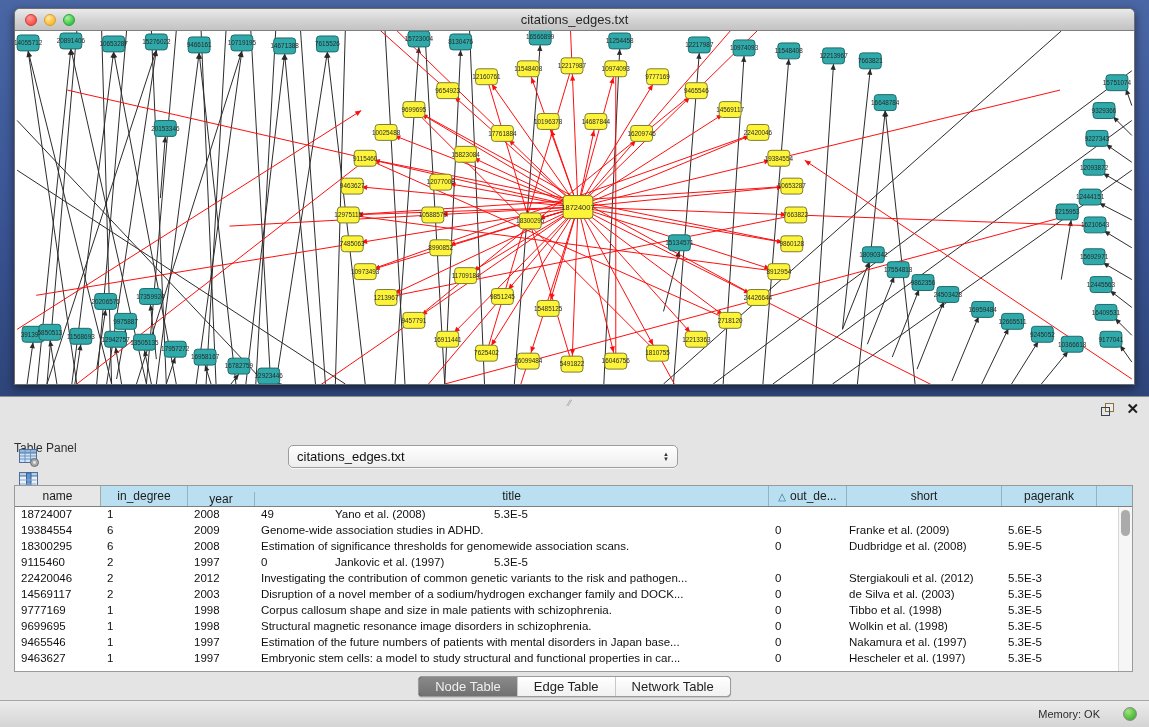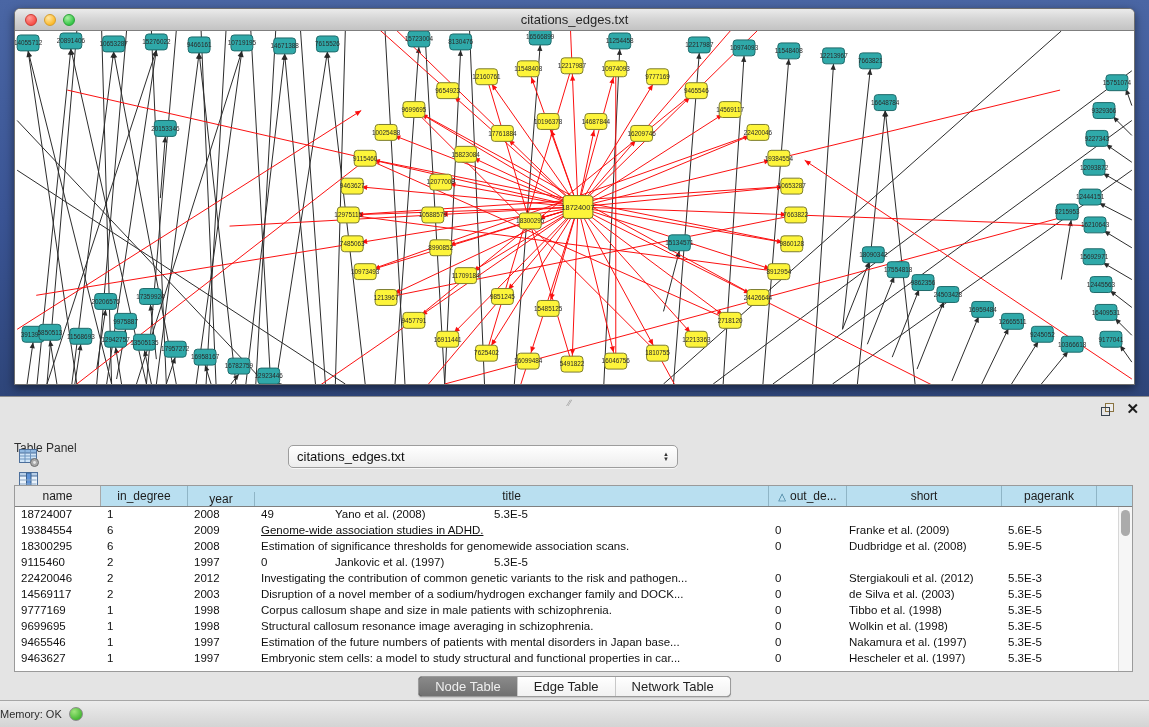--- a/index.html
+++ b/index.html
@@ -67,21 +67,21 @@
   .seg { display:flex; height:21px; border:1px solid #9b9b9b; border-radius:4px;
     overflow:hidden; background:#000000; box-shadow:0 1px 1px rgba(0,0,0,.12); }
   .seg .tab { padding:0 16px; font-size:13px; display:flex; align-items:center;
     color:#222; background:linear-gradient(180deg,#ffffff,#f1f1f1); border-left:1px solid #c8c8c8; }
   .seg .tab:first-child { border-left:none; }
   .seg .tab.sel { background:linear-gradient(180deg,#8a8a8a,#707070); color:#efefef; }
 
   
   .statusbar { position:absolute; left:0; top:700px; width:1149px; height:27px;
     background:linear-gradient(180deg,#ececec,#d4d4d4); border-top:1px solid #a6a6a6;
-    display:flex; align-items:center; padding-right:12px; gap:7px; }
+    display:flex; align-items:center; justify-content:flex-end; padding-right:12px; gap:23px; }
   .mem-label { font-size:11px; color:#2c2c2c; }
   .mem-dot { width:14px; height:14px; border-radius:50%;
     background:radial-gradient(circle at 35% 30%,#9fe57d,#43b531 75%); border:1px solid #8b8b8b; }
 </style>
 </head>
 <body>
 
 <div class="stage">
 
   <div class="desktop">
@@ -869,21 +869,21 @@
             <div class="td c-in_degree" style="width: 87px;">1</div>
             <div class="td c-year" style="width: 67px;">2008</div>
             <div class="td c-out_degree" style="width: 78px;">49</div>
             <div class="td c-short" style="width: 155px;">Yano et al. (2008)</div>
             <div class="td c-pagerank" style="width: 95px;">5.3E-5</div>
           </div>
           <div class="tr">
             <div class="td c-name" style="width: 86px;">19384554</div>
             <div class="td c-in_degree" style="width: 87px;">6</div>
             <div class="td c-year" style="width: 67px;">2009</div>
-            <div class="td c-title" style="width: 514px; text-decoration: underline;">Genome-wide association studies in ADHD.</div>
+            <div class="td c-title" style="width: 514px;">Genome-wide association studies in ADHD.</div>
             <div class="td c-out_degree" style="width: 78px;">0</div>
             <div class="td c-short" style="width: 155px;">Franke et al. (2009)</div>
             <div class="td c-pagerank" style="width: 95px;">5.6E-5</div>
           </div>
           <div class="tr">
             <div class="td c-name" style="width: 86px;">18300295</div>
             <div class="td c-in_degree" style="width: 87px;">6</div>
             <div class="td c-year" style="width: 67px;">2008</div>
             <div class="td c-title" style="width: 514px;">Estimation of significance thresholds for genomewide association scans.</div>
             <div class="td c-out_degree" style="width: 78px;">0</div>
@@ -922,21 +922,21 @@
             <div class="td c-year" style="width: 67px;">1998</div>
             <div class="td c-title" style="width: 514px;">Corpus callosum shape and size in male patients with schizophrenia.</div>
             <div class="td c-out_degree" style="width: 78px;">0</div>
             <div class="td c-short" style="width: 155px;">Tibbo et al. (1998)</div>
             <div class="td c-pagerank" style="width: 95px;">5.3E-5</div>
           </div>
           <div class="tr">
             <div class="td c-name" style="width: 86px;">9699695</div>
             <div class="td c-in_degree" style="width: 87px;">1</div>
             <div class="td c-year" style="width: 67px;">1998</div>
-            <div class="td c-title" style="width: 514px;">Structural callosum resonance image averaging in schizophrenia.</div>
+            <div class="td c-title" style="width: 514px;">Structural magnetic resonance image disorders in schizophrenia.</div>
             <div class="td c-out_degree" style="width: 78px;">0</div>
             <div class="td c-short" style="width: 155px;">Wolkin et al. (1998)</div>
             <div class="td c-pagerank" style="width: 95px;">5.3E-5</div>
           </div>
           <div class="tr">
             <div class="td c-name" style="width: 86px;">9465546</div>
             <div class="td c-in_degree" style="width: 87px;">1</div>
             <div class="td c-year" style="width: 67px;">1997</div>
             <div class="td c-title" style="width: 514px;">Estimation of the future numbers of patients with mental disorders in Japan base...</div>
             <div class="td c-out_degree" style="width: 78px;">0</div>

